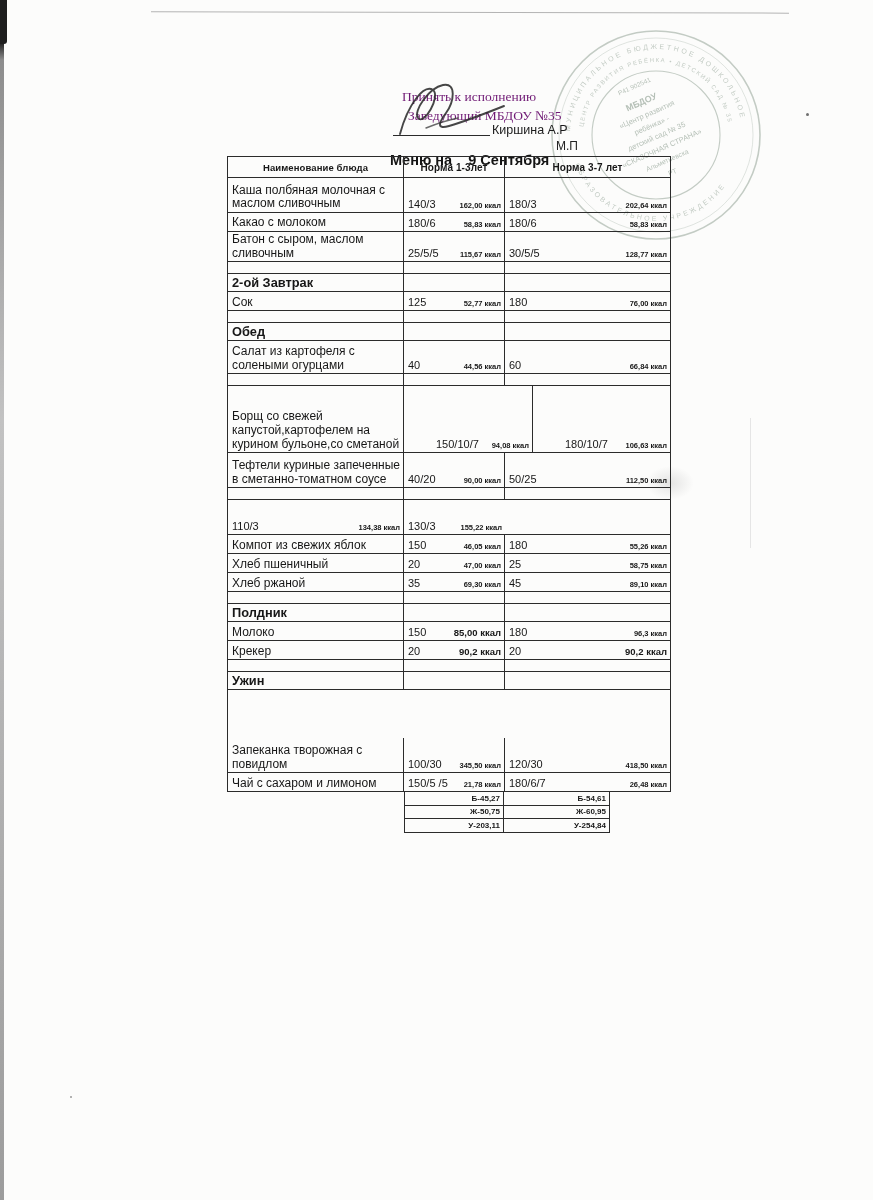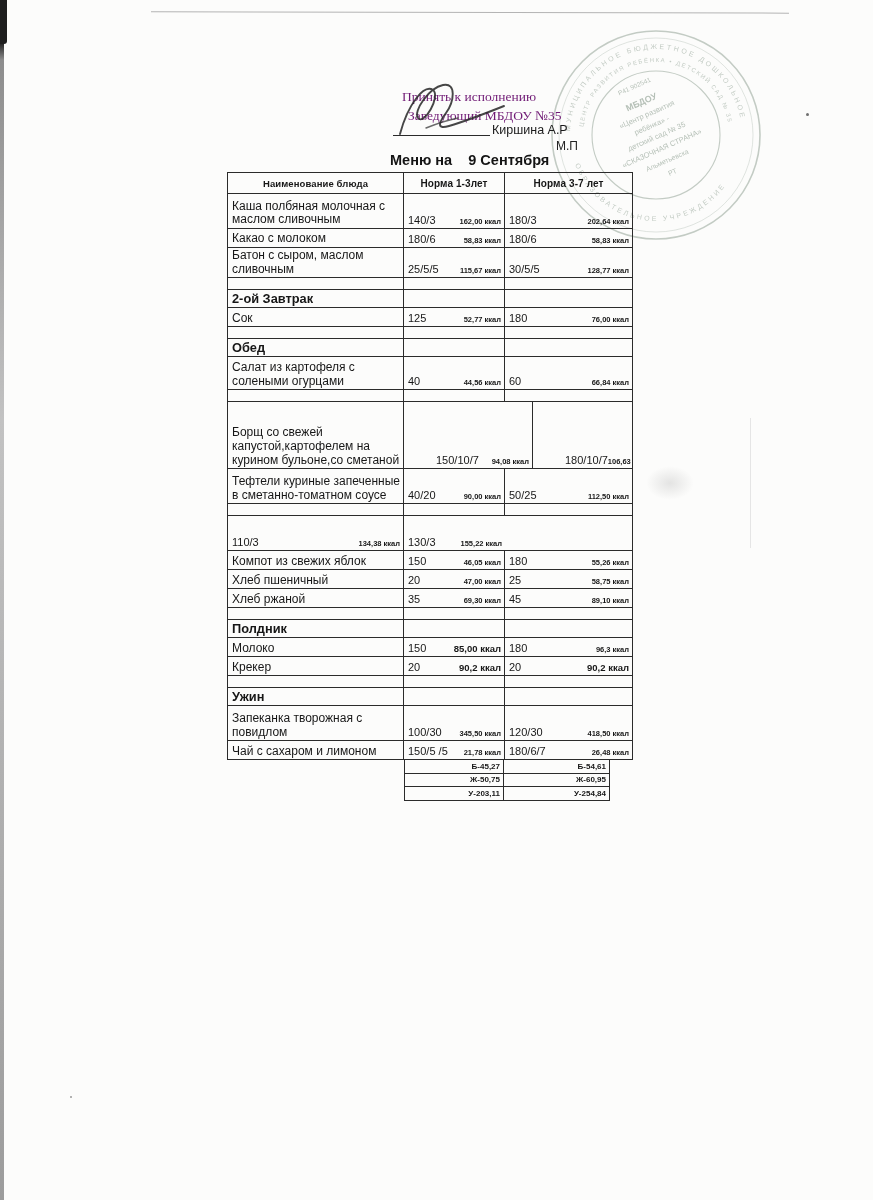--- a/index.html
+++ b/index.html
@@ -27,21 +27,21 @@
   .sig{position:absolute;left:396px;top:78px;pointer-events:none;}
   .sig-underline{position:absolute;left:393px;top:135px;width:97px;height:0;border-bottom:1.6px solid #2a2a2a;}
   .signer{position:absolute;left:492px;top:123px;font-size:12.5px;color:#1b1b1b;}
   .seal-mark{position:absolute;left:556px;top:139px;font-size:12px;color:#222;}
   .title{position:absolute;left:390px;top:152px;font-weight:bold;font-size:14.5px;white-space:pre;color:#141414;}
 
   
   .stamp{position:absolute;left:543px;top:22px;width:226px;height:226px;}
 
   
-  .table-wrap{position:absolute;left:227px;top:172px;width:406px;}
+  .table-wrap{position:absolute;left:227px;top:156px;width:444px;}
   .menu-table{border:1.4px solid #2b2b2b;background:rgba(255,255,255,0.0);}
   .thead{display:grid;grid-template-columns:176px 101px 1fr;border-bottom:1px solid #2b2b2b;min-height:20px;}
   .th{display:flex;align-items:center;justify-content:center;font-weight:bold;
     border-right:1px solid #2b2b2b;font-size:10px;letter-spacing:0.1px;}
   .th:last-child{border-right:none;}
   .th.first{font-size:9.5px;}
   .trow{display:grid;grid-template-columns:176px 101px 1fr;border-bottom:1px solid #2b2b2b;}
   .trow:last-child{border-bottom:none;}
   .c{border-right:1px solid #2b2b2b;display:flex;align-items:flex-end;box-sizing:border-box;overflow:hidden;}
   .c:last-child{border-right:none;}
@@ -309,21 +309,21 @@
           <div class="trow spacer" style="min-height: 11px;">
             <div class="c name"></div>
             <div class="c val"></div>
             <div class="c val"></div>
           </div>
           <div class="trow section" style="min-height: 17px;">
             <div class="c name">Ужин</div>
             <div class="c val"></div>
             <div class="c val"></div>
           </div>
-          <div class="trow item" style="min-height: 34px;">
+          <div class="trow item" style="min-height: 34px; margin-top: 48px;">
             <div class="c name">Запеканка творожная с повидлом</div>
             <div class="c val">
               <span class="portion">100/30</span>
               <span class="kcal">345,50 ккал</span>
             </div>
             <div class="c val">
               <span class="portion">120/30</span>
               <span class="kcal">418,50 ккал</span>
             </div>
           </div>

